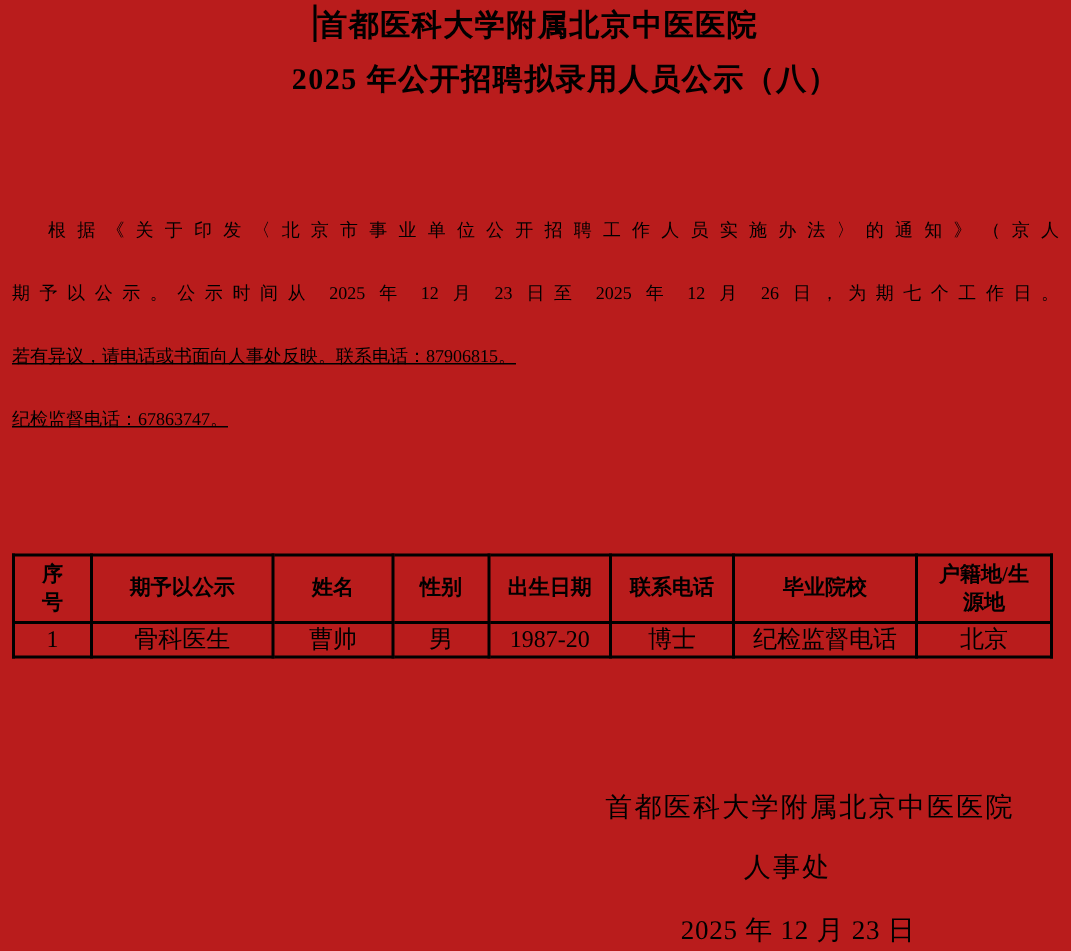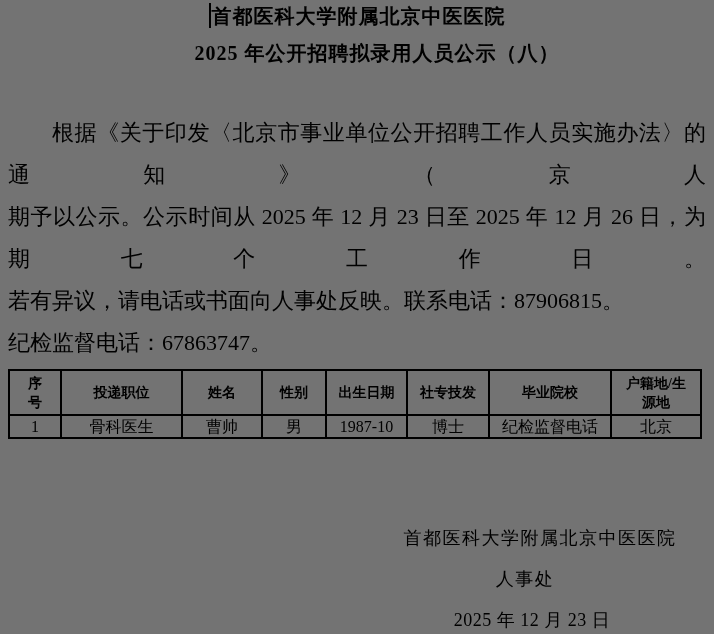--- a/index.html
+++ b/index.html
@@ -11,21 +11,21 @@
     width: 714px;
     height: 634px;
     position: relative;
     overflow: hidden;
     color: #000000;
     font-family: "Liberation Serif", "DejaVu Serif", serif;
   }
   .page {
     position: absolute;
     inset: 0;
-    background: #737373;
+    background: #b91c1c;
   }
   
   .title-line {
     position: absolute;
     left: 0;
     width: 714px;
     text-align: center;
     font-size: 20px;
     font-weight: bold;
     line-height: 26px;
@@ -38,33 +38,33 @@
     display: inline-block;
     width: 2px;
     height: 25px;
     background: #000000;
     vertical-align: -5px;
     margin-right: 1px;
   }
   
   .para {
     position: absolute;
-    top: 112px;
+    top: 132px;
     left: 8px;
     width: 698px;
-    font-size: 22px;
+    font-size: 12px;
     line-height: 42px;
   }
   .pline {
     text-align: justify;
     white-space: nowrap;
   }
   .pline.full { text-align-last: justify; white-space: normal; }
   .pline.indent { text-indent: 2em; }
-  .pline.plain { text-align: right; text-align-last: left; }
+  .pline.plain { text-align: right; text-align-last: left; text-decoration: underline; }
   
   .table-wrap {
     position: absolute;
     top: 369px;
     left: 8px;
   }
   table.roster {
     border-collapse: collapse;
     table-layout: fixed;
   }
@@ -126,37 +126,37 @@
         <col style="width:64px">
         <col style="width:81px">
         <col style="width:82px">
         <col style="width:122px">
         <col style="width:90px">
       </colgroup>
       <thead>
         <tr>
           <th>序
 号</th>
-          <th>投递职位</th>
+          <th>期予以公示</th>
           <th>姓名</th>
           <th>性别</th>
           <th>出生日期</th>
-          <th>社专技发</th>
+          <th>联系电话</th>
           <th>毕业院校</th>
           <th>户籍地/生
 源地</th>
         </tr>
       </thead>
       <tbody>
         <tr>
           <td>1</td>
           <td>骨科医生</td>
           <td>曹帅</td>
           <td>男</td>
-          <td>1987-10</td>
+          <td>1987-20</td>
           <td>博士</td>
           <td>纪检监督电话</td>
           <td>北京</td>
         </tr>
       </tbody>
     </table>
   </div>
 
   <div class="footer-line footer-org">首都医科大学附属北京中医医院</div>
   <div class="footer-line footer-dept">人事处</div>

